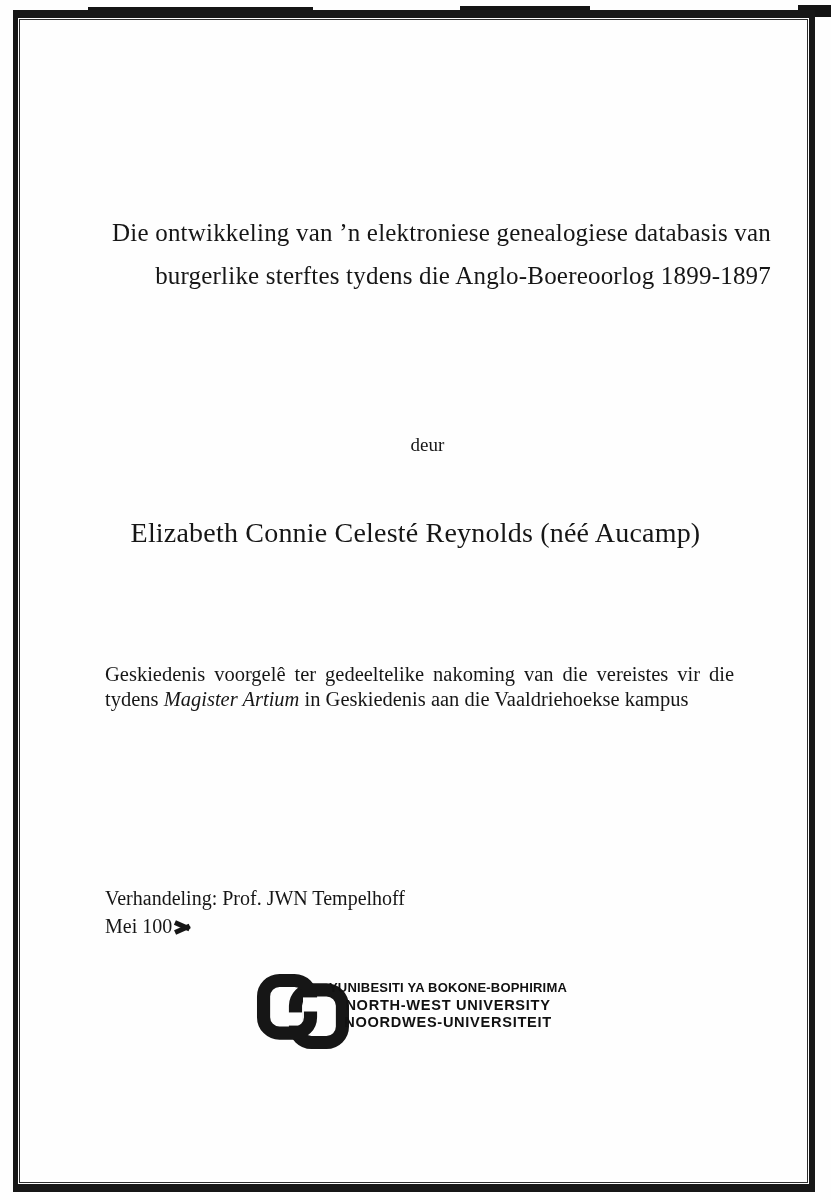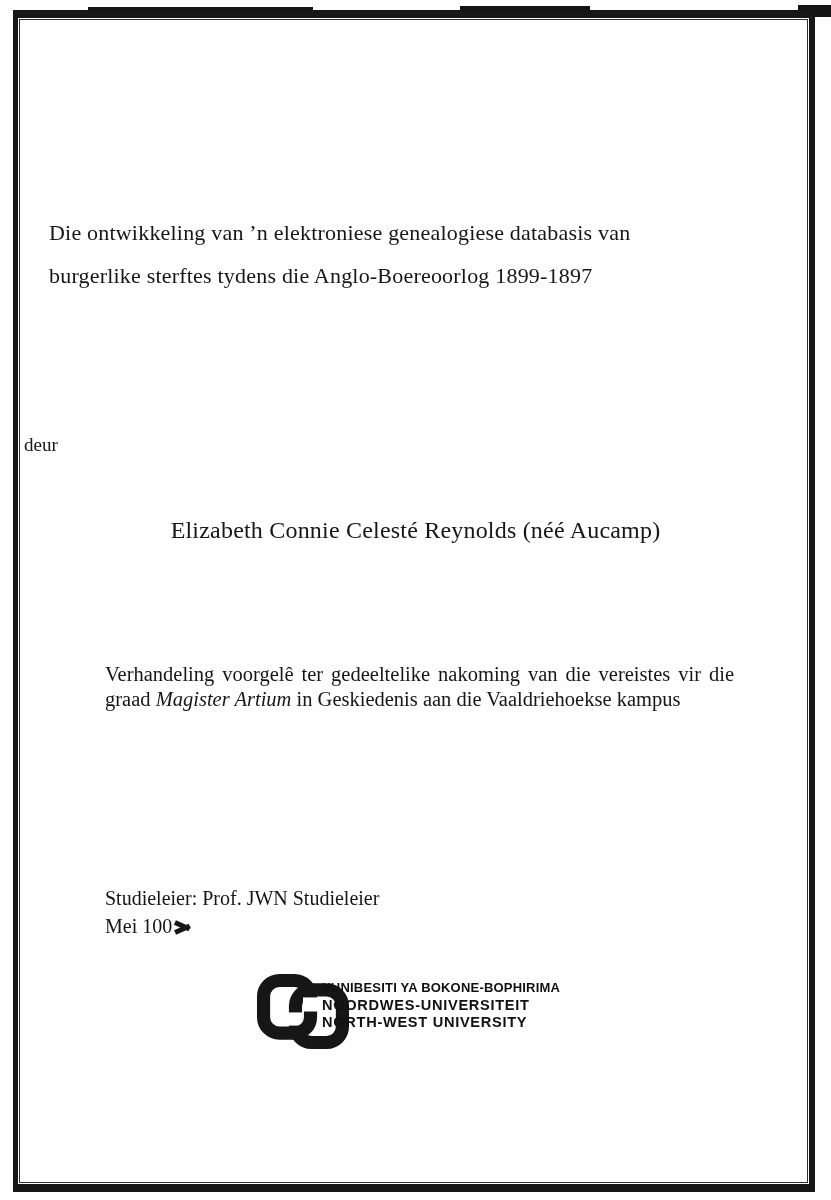--- a/index.html
+++ b/index.html
@@ -24,32 +24,32 @@
     border-style: solid; border-color: #171717;
     border-width: 8px 6px 8px 5px;
     box-sizing: border-box;
   }
   .frame-inner {
     position: absolute; left: 1px; top: 1px; right: 1px; bottom: 1px;
     border: 1.6px solid #2e2e2e;
   }
 
   .title-block {
-    position: absolute; left: 49px; right: 60px; top: 211px;
-    text-align: left;
-    font-size: 22px; line-height: 43px;
+    position: absolute; left: 60px; right: 60px; top: 211px;
+    text-align: right;
+    font-size: 25px; line-height: 43px;
     letter-spacing: 0.2px;
   }
   .byline {
     position: absolute; left: 0; right: 0; top: 434px;
-    font-size: 19px; padding-left: 24px;
+    text-align: center; font-size: 19px; padding-left: 24px;
   }
   .author {
     position: absolute; left: 0; right: 0; top: 517px;
-    text-align: center; font-size: 24px; letter-spacing: 0.2px;
+    text-align: center; font-size: 28px; letter-spacing: 0.2px;
   }
 
   .statement {
     position: absolute; left: 105px; width: 629px; top: 662px;
     font-size: 20.5px; line-height: 24.5px;
   }
   .statement .just { text-align: justify; text-align-last: justify; }
   .it { font-style: italic; }
 
   .supervisor-block {
@@ -70,21 +70,21 @@
   }
   .glyph-seven::before { top: 1px;  transform: rotate(24deg); }
   .glyph-seven::after  { top: 11px; transform: rotate(-24deg); }
 
   .logo {
     position: absolute; left: 256px; top: 970px; width: 330px; height: 85px;
   }
   .logo-mark { position: absolute; left: 0; top: 3px; }
   .logo-text {
     position: absolute; left: 66px; top: 9px; width: 252px;
-    text-align: left;
+    text-align: center;
     font-family: "Liberation Sans", "DejaVu Sans", sans-serif;
     font-weight: 700; color: #111;
     line-height: 17.6px; white-space: nowrap;
   }
   .logo-text .lt1 { font-size: 13px;   letter-spacing: 0.2px; }
   .logo-text .lt2 { font-size: 14.6px; letter-spacing: 0.7px; }
 </style>
 </head>
 <body>
 
@@ -101,40 +101,40 @@
   <div class="title-block">
     <div>Die ontwikkeling van ’n elektroniese genealogiese databasis van</div>
     <div>burgerlike sterftes tydens die Anglo-Boereoorlog 1899-1897</div>
   </div>
 
   <div class="byline">deur</div>
 
   <div class="author">Elizabeth Connie Celesté Reynolds (néé Aucamp)</div>
 
   <div class="statement">
-    <div class="just">Verhandeling voorgelê ter gedeeltelike nakoming van die vereistes vir die</div>
-    <div><span>graad </span><span class="it">Magister Artium</span><span> in Geskiedenis aan die Vaaldriehoekse kampus</span></div>
+    <div class="just">Geskiedenis voorgelê ter gedeeltelike nakoming van die vereistes vir die</div>
+    <div><span>tydens </span><span class="it">Magister Artium</span><span> in Geskiedenis aan die Vaaldriehoekse kampus</span></div>
   </div>
 
   <div class="supervisor-block">
-    <div>Studieleier: Prof. JWN Studieleier</div>
+    <div>Verhandeling: Prof. JWN Tempelhoff</div>
     <div><span>Mei 100</span><span class="glyph-seven" aria-label="7"></span></div>
   </div>
 
   <div class="logo">
     <svg class="logo-mark" width="94" height="77" viewBox="0 0 100 82" aria-hidden="true">
 
       <rect x="42" y="18" width="50" height="56" rx="17" fill="none" stroke="#161616" stroke-width="14"></rect>
 
       <rect x="31" y="42" width="18" height="14" fill="#fefefe"></rect>
 
       <rect x="8" y="8" width="50" height="56" rx="17" fill="none" stroke="#161616" stroke-width="14"></rect>
 
       <rect x="50" y="26" width="18" height="15" fill="#fefefe"></rect>
     </svg>
     <div class="logo-text">
       <div class="lt1">YUNIBESITI YA BOKONE-BOPHIRIMA</div>
+      <div class="lt2">NORTH-WEST UNIVERSITY</div>
       <div class="lt2">NOORDWES-UNIVERSITEIT</div>
-      <div class="lt2">NORTH-WEST UNIVERSITY</div>
     </div>
   </div>
 
 </div>
 
 </body></html>

